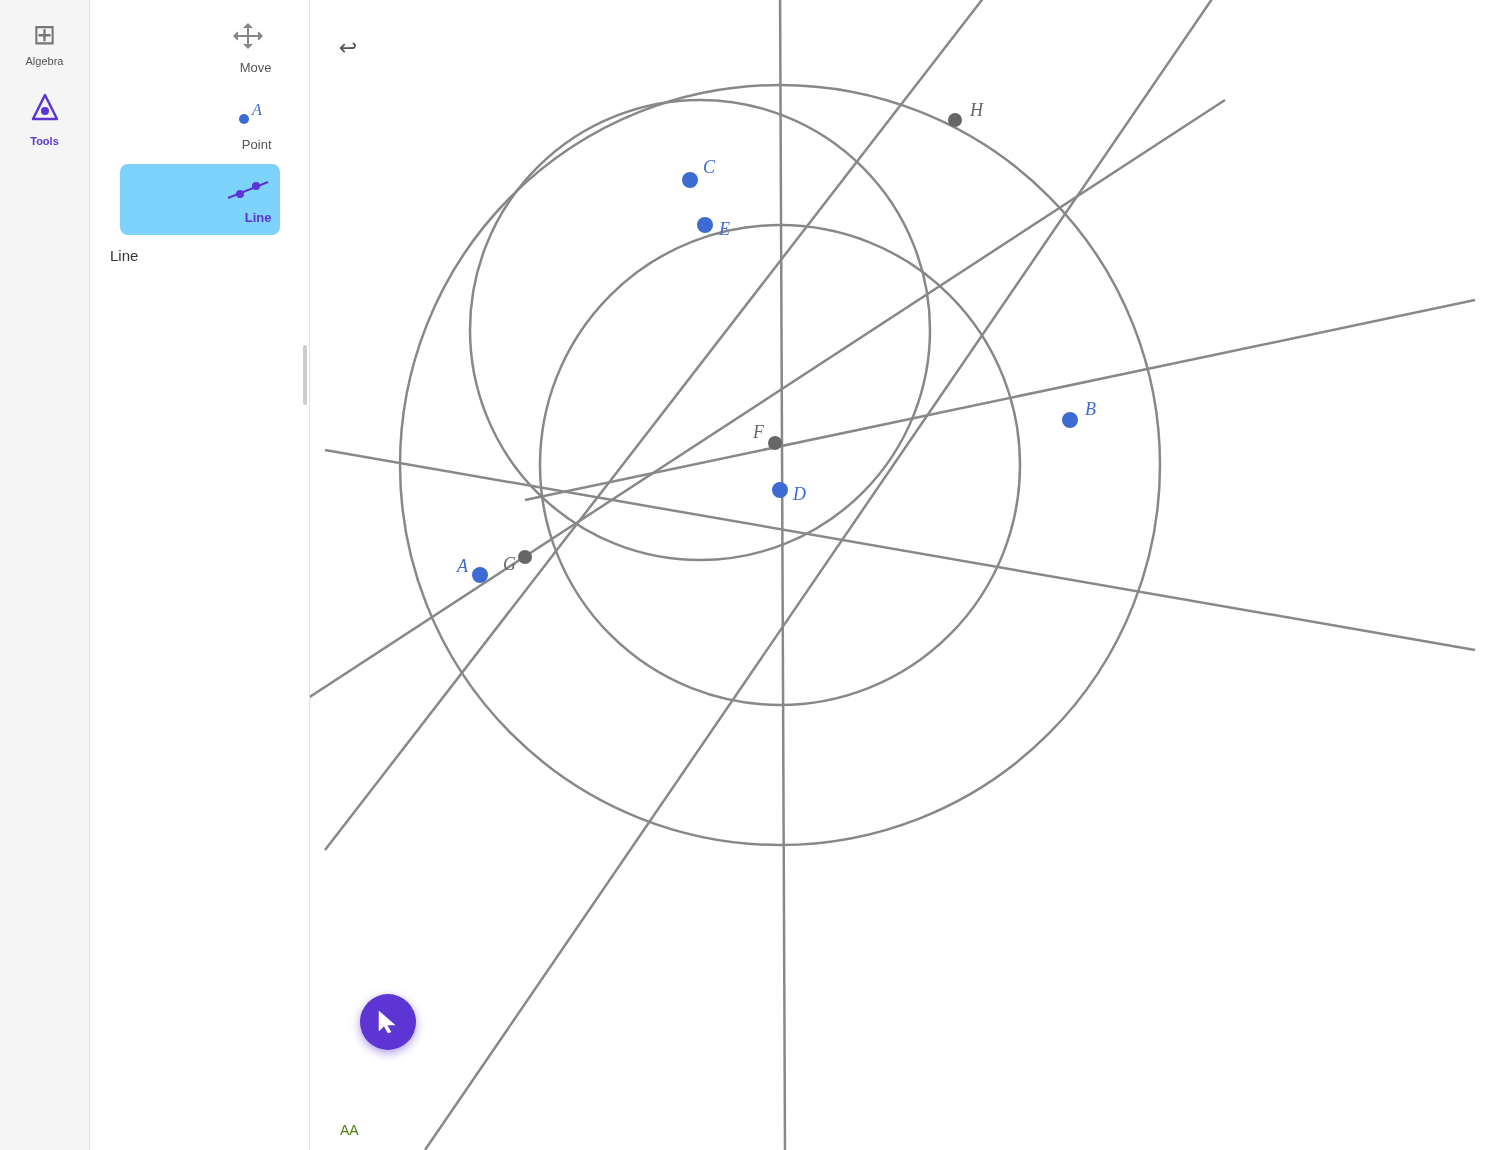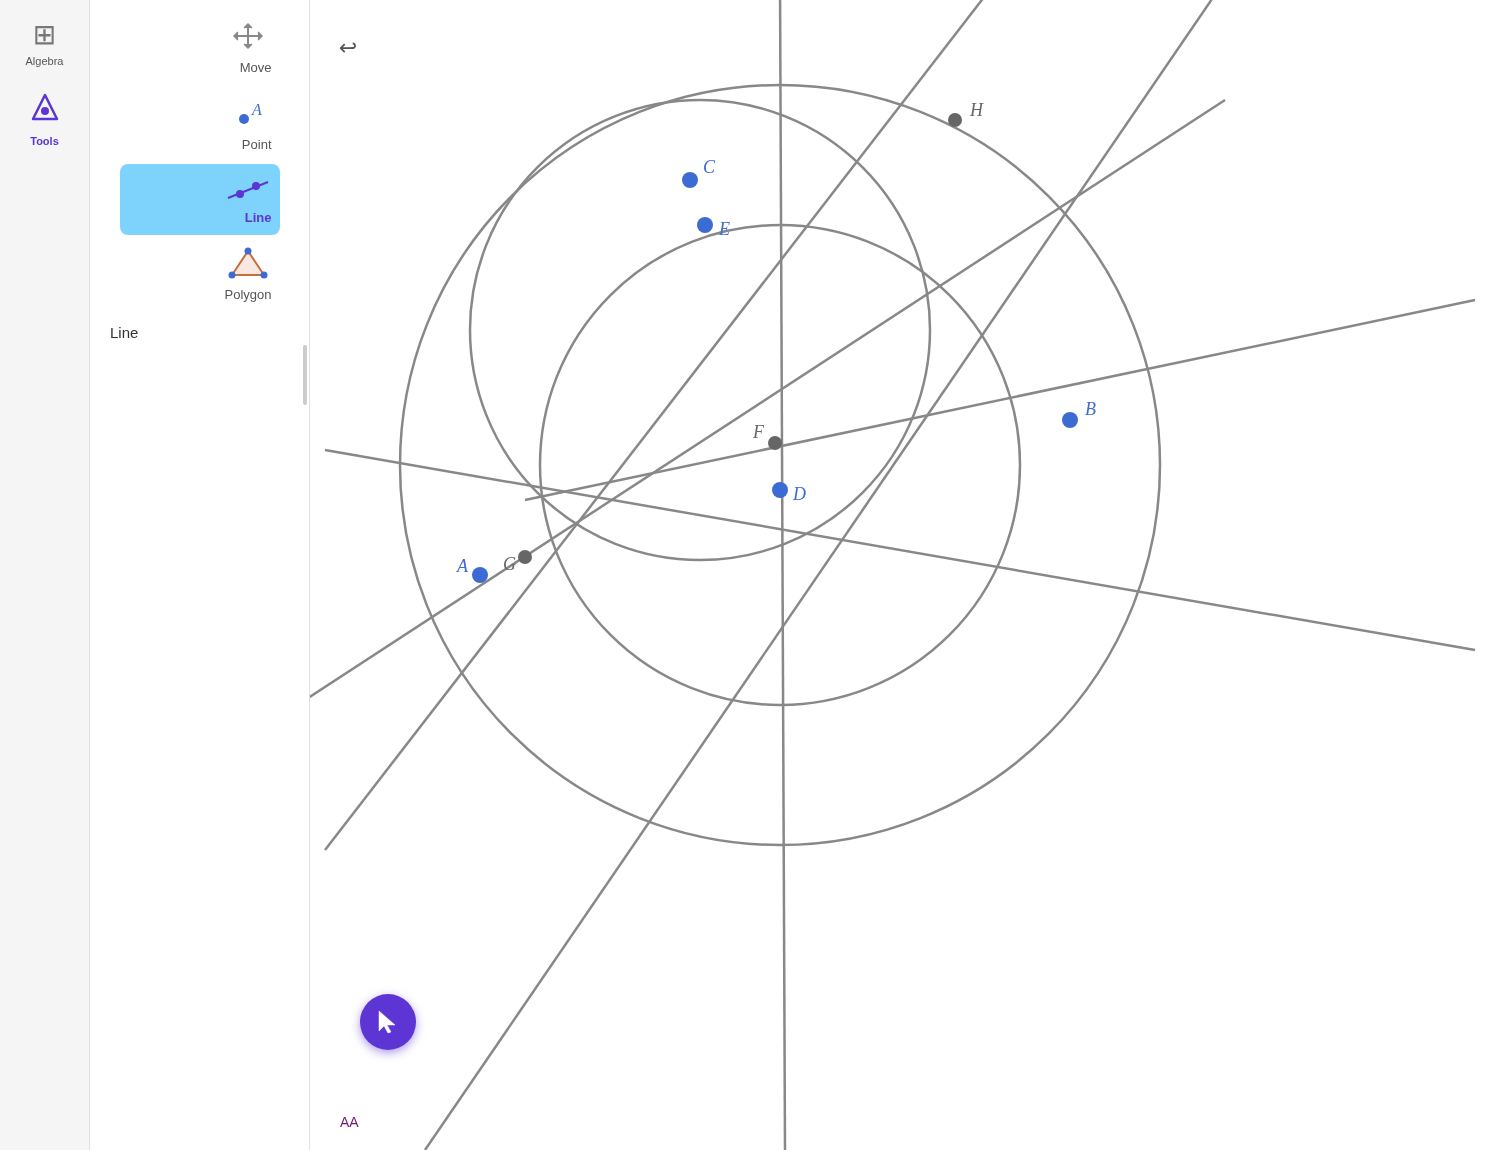--- a/index.html
+++ b/index.html
@@ -207,31 +207,20 @@
     <span class="line-icon">
       <svg width="48" height="32" viewBox="0 0 48 32">
         <line x1="4" y1="24" x2="44" y2="8" stroke="#5c35d4" stroke-width="2"></line>
         <circle cx="16" cy="20" r="4" fill="#5c35d4"></circle>
         <circle cx="32" cy="12" r="4" fill="#5c35d4"></circle>
       </svg>
     </span>
     <span class="tool-label" style="color:#5c35d4;font-weight:600;">Line</span>
   </div>
 
-  <div class="tool-item">
-    <span class="polygon-icon">
-      <svg width="48" height="36" viewBox="0 0 48 36">
-        <polygon points="24,4 40,28 8,28" fill="rgba(200,100,60,0.15)" stroke="#c86c3c" stroke-width="2" stroke-linejoin="round"></polygon>
-        <circle cx="24" cy="4" r="3.5" fill="#3d6bd4"></circle>
-        <circle cx="40" cy="28" r="3.5" fill="#3d6bd4"></circle>
-        <circle cx="8" cy="28" r="3.5" fill="#3d6bd4"></circle>
-      </svg>
-    </span>
-    <span class="tool-label">Polygon</span>
-  </div>
 
 
   <div class="section-header">Line</div>
 
 
   <div class="scroll-indicator"></div>
 </div>
 
 <div id="canvas-area">
 
@@ -283,14 +272,14 @@
     <circle cx="155" cy="575" r="8" fill="#3d6bd4"></circle>
     <text x="132" y="572" font-size="18" fill="#3d6bd4" font-style="italic" font-family="serif">A</text>
   </svg>
 
   <button id="cursor-btn">
     <svg width="26" height="26" viewBox="0 0 26 26">
       <polygon points="4,2 4,22 9,17 13,24 16,23 12,16 20,16" fill="white" stroke="white" stroke-width="0.5"></polygon>
     </svg>
   </button>
 
-  <button id="font-aa-btn" style="position:absolute;bottom:20px;left:30px;font-size:14px;color:#701a75;background:none;border:none;cursor:pointer;">AA</button>
+  <button id="font-aa-btn" style="position:absolute;bottom:12px;left:30px;font-size:14px;color:#4d7c0f;background:none;border:none;cursor:pointer;">AA</button>
 </div>
 
 </body></html>

